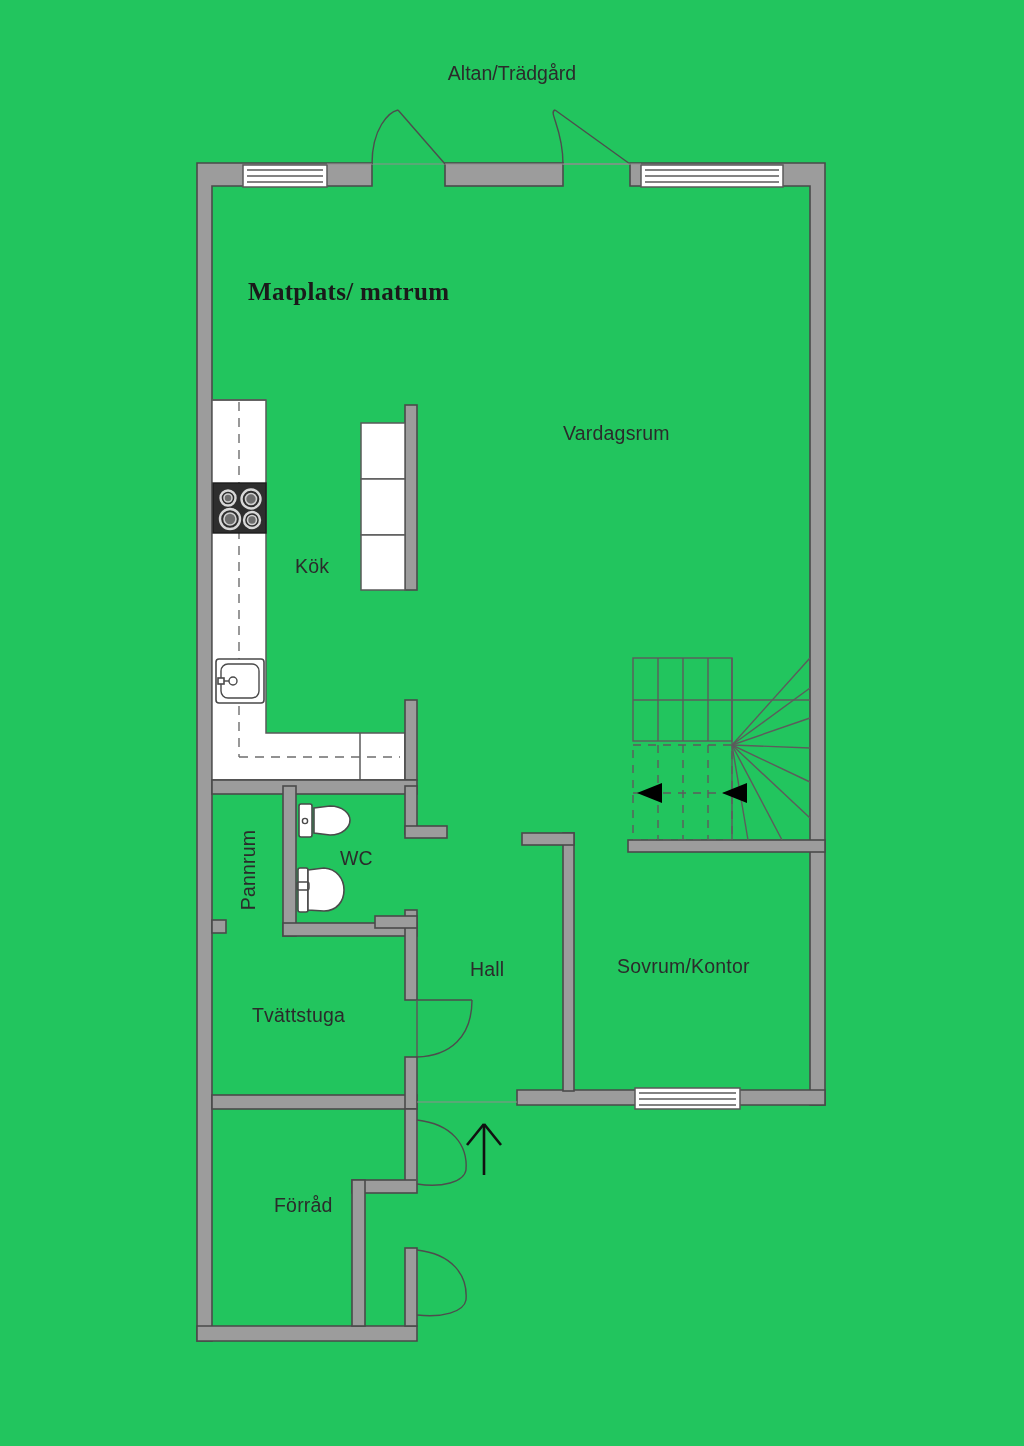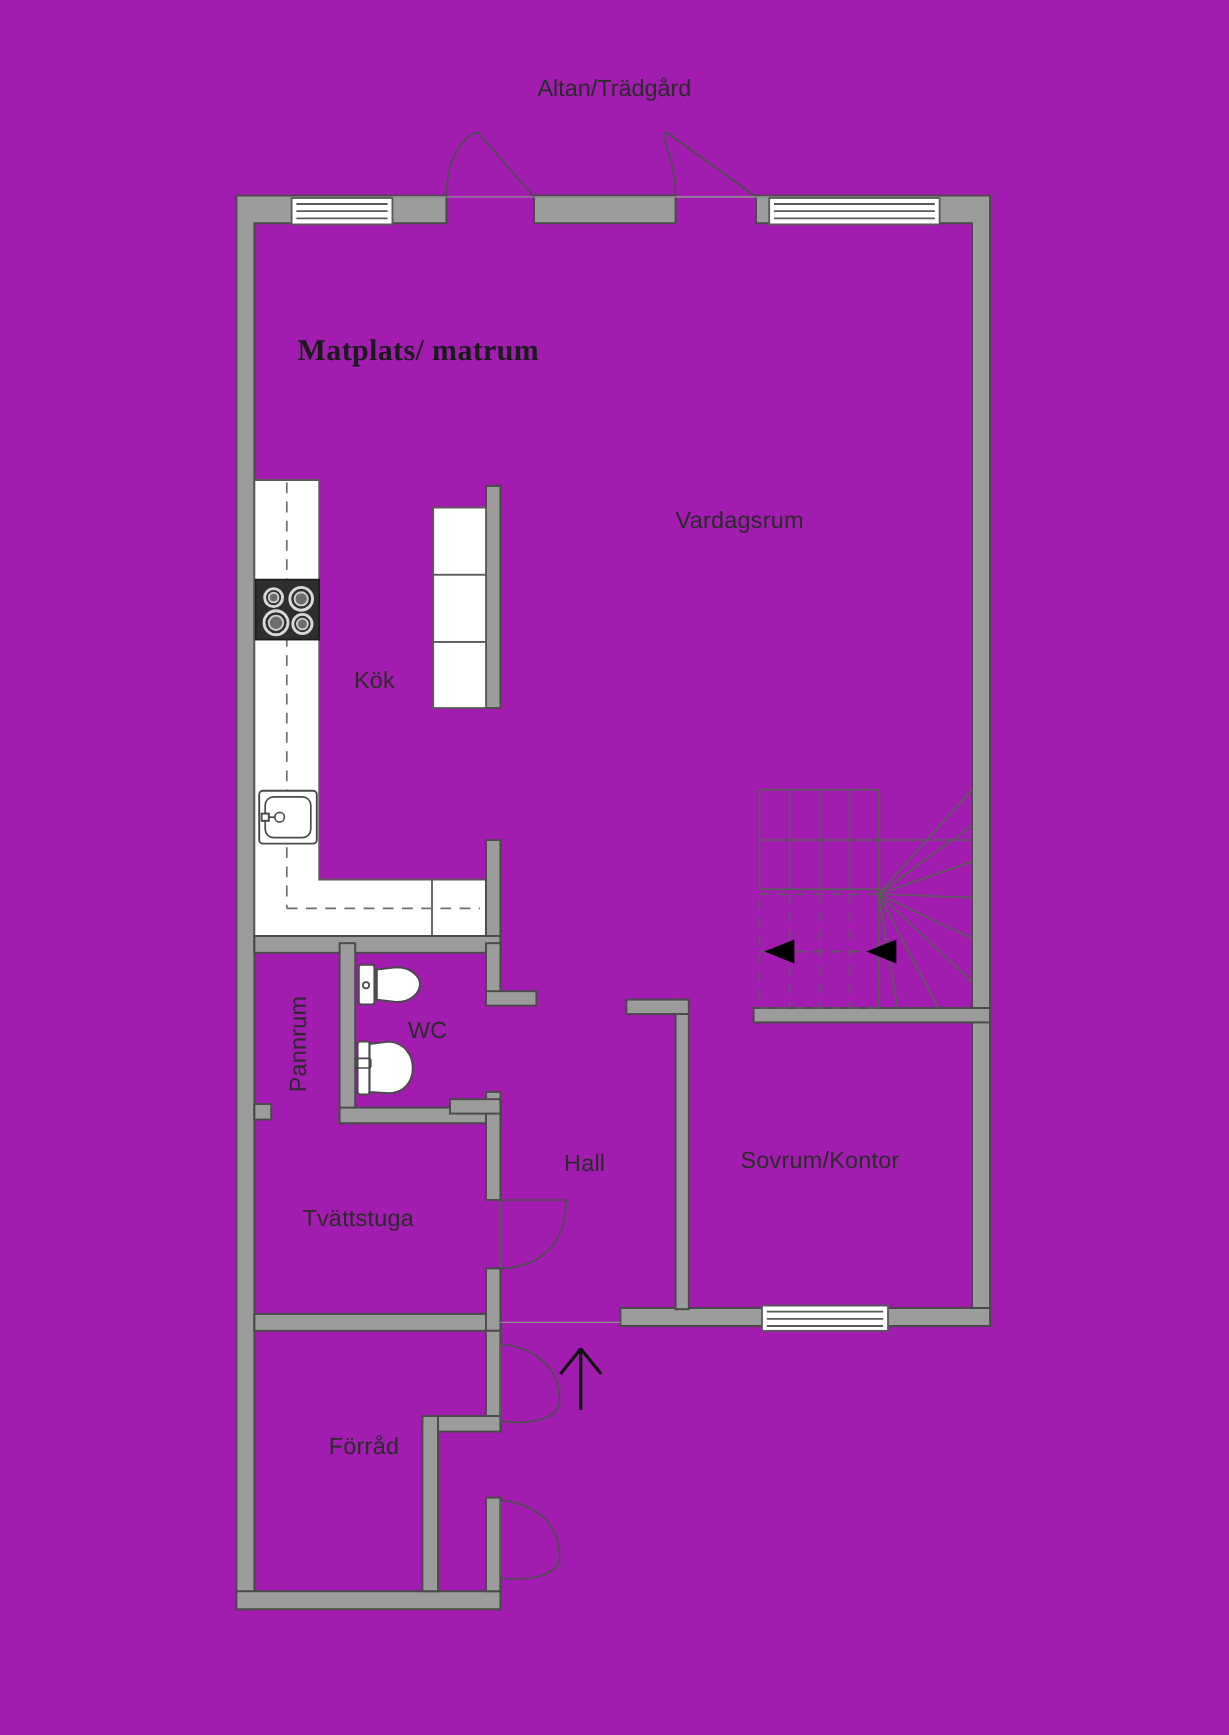--- a/index.html
+++ b/index.html
@@ -1,18 +1,18 @@
 <!DOCTYPE html>
 <html><head>
 <meta charset="utf-8">
 <style>
   html,body{margin:0;padding:0;background:#ffffff;}
   body{width:1024px;height:1446px;overflow:hidden;
        font-family:"Liberation Sans",sans-serif;}
-  #plan-root{position:relative;width:1024px;height:1446px;background:#a21caf;text-align:right;}
+  #plan-root{position:relative;width:1024px;height:1446px;background:#22c55e;text-align:right;}
   svg#floorplan{display:block;width:1024px;height:1446px;}
 
   .wall{fill:#9c9c9c;stroke:#4a4a4a;stroke-width:1.6;stroke-linejoin:miter;}
   .thinline{fill:none;stroke:#5a5a5a;stroke-width:1.5;}
   .thinline-fill{fill:#ffffff;stroke:#5a5a5a;stroke-width:1.5;}
   .hairline{fill:none;stroke:#8d8d8d;stroke-width:1.1;}
   .swing{fill:none;stroke:#4d4d4d;stroke-width:1.4;}
   .dash{fill:none;stroke:#6e6e6e;stroke-width:1.4;stroke-dasharray:9 7;}
   .stairline{fill:none;stroke:#5c5c5c;stroke-width:1.4;}
   .stairdash{fill:none;stroke:#5c5c5c;stroke-width:1.4;stroke-dasharray:8 7;}

